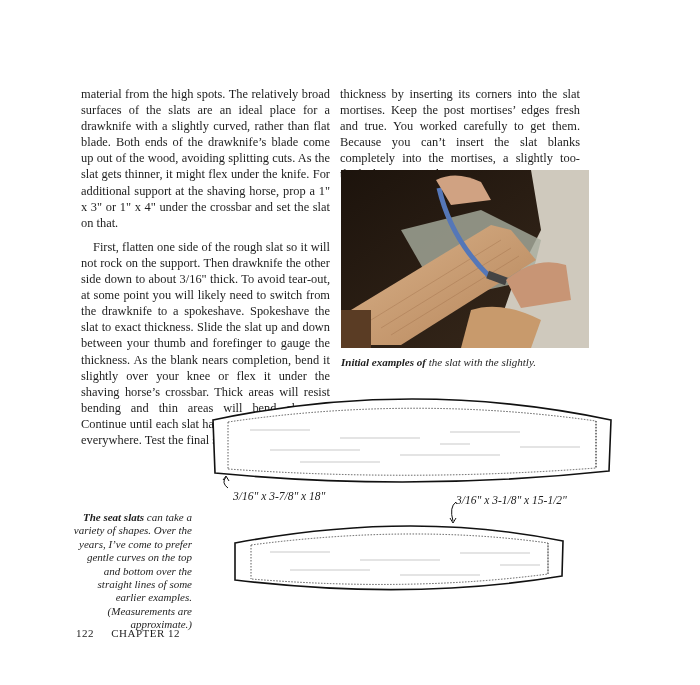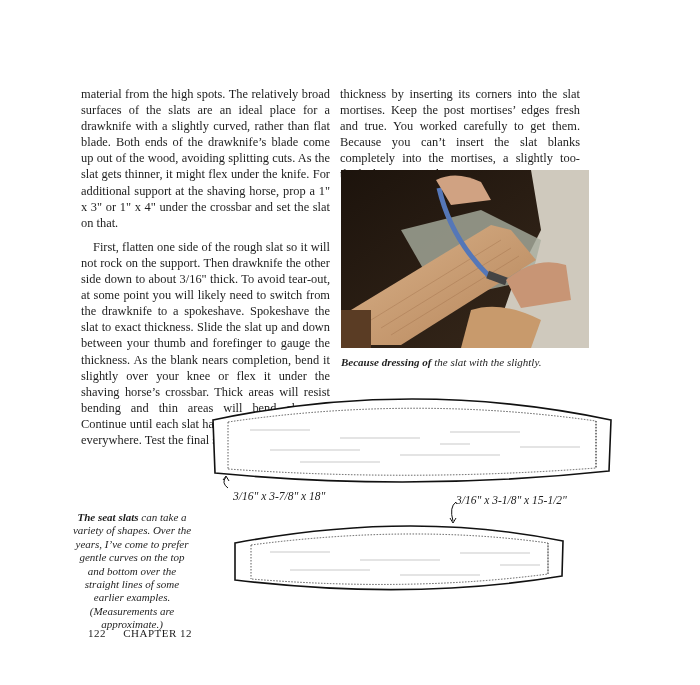--- a/index.html
+++ b/index.html
@@ -5,26 +5,26 @@
   html, body { margin: 0; padding: 0; background: #ffffff; }
   body { width: 700px; height: 685px; position: relative; overflow: hidden; font-family: "Liberation Serif", "DejaVu Serif", serif; color: #1d1d1d; }
   .col { position: absolute; font-size: 12.4px; line-height: 16.1px; text-align: justify; }
   .col p { margin: 8px; }
   .col p.indent { text-indent: 12px; }
   #col-left { left: 73px; top: 78px; width: 265px; }
   #col-right { left: 332px; top: 78px; width: 256px; }
   #photo { position: absolute; left: 341px; top: 170px; width: 248px; height: 178px; overflow: hidden; background: #2a1d14; }
   #photo-caption { position: absolute; left: 341px; top: 356px; font-size: 11px; font-style: italic; white-space: nowrap; }
   #photo-caption b { font-weight: bold; }
-  #side-caption { position: absolute; left: 72px; top: 511px; width: 120px; font-size: 11px; line-height: 13.4px; font-style: italic; text-align: center; }
+  #side-caption { position: absolute; left: 72px; top: 511px; width: 120px; font-size: 11px; line-height: 13.4px; font-style: italic; text-align: right; }
   #side-caption b { font-weight: bold; }
   .dim { position: absolute; font-size: 11.5px; font-style: italic; white-space: nowrap; }
   #dim1 { left: 233px; top: 490px; }
   #dim2 { left: 456px; top: 494px; }
-  #footer { position: absolute; left: 88px; top: 627px; font-size: 11px; letter-spacing: 0.5px; }
+  #footer { position: absolute; left: 76px; top: 627px; font-size: 11px; letter-spacing: 0.5px; }
   #footer .pn { margin-right: 14px; }
   svg.diagram { position: absolute; left: 0; top: 0; }
 </style>
 </head>
 <body>
 
 <div id="col-left" class="col">
   <p>material from the high spots. The relatively broad surfaces of the slats are an ideal place for a drawknife with a slightly curved, rather than flat blade. Both ends of the drawknife’s blade come up out of the wood, avoiding splitting cuts. As the slat gets thinner, it might flex under the knife. For additional support at the shaving horse, prop a 1" x 3" or 1" x 4" under the crossbar and set the slat on that.</p>
   <p class="indent">First, flatten one side of the rough slat so it will not rock on the support. Then drawknife the other side down to about 3/16" thick. To avoid tear-out, at some point you will likely need to switch from the drawknife to a spokeshave. Spokeshave the slat to exact thickness. Slide the slat up and down between your thumb and forefinger to gauge the thickness. As the blank nears completion, bend it slightly over your knee or flex it under the shaving horse’s crossbar. Thick areas will resist bending and thin areas will bend abruptly. Continue until each slat has a consistent thickness everywhere. Test the final slat</p>
 </div>
@@ -56,21 +56,21 @@
     </g>
     <path d="M130 140 Q160 130 200 150 L190 178 L120 178 Z" fill="#c89a6c"></path>
     <path d="M98 18 Q110 70 150 108" stroke="#5577b8" stroke-width="5" fill="none"></path>
     <rect x="146" y="104" width="20" height="8" fill="#444" transform="rotate(20 156 108)"></rect>
     <path d="M95 10 Q115 0 140 12 L150 30 L110 35 Z" fill="#d0a282"></path>
     <path d="M165 110 Q195 85 225 95 L230 130 L180 138 Z" fill="#c89575"></path>
     <rect x="0" y="140" width="30" height="38" fill="#5a3c24"></rect>
   </svg>
 </div>
 
-<div id="photo-caption"><b>Because dressing of</b><span> the slat with the slightly.</span></div>
+<div id="photo-caption"><b>Initial examples of</b><span> the slat with the slightly.</span></div>
 
 <svg class="diagram" width="700" height="685" viewBox="0 0 700 685">
 
   <g>
     <path d="M213 420 Q412 378 611 420 L609 471 Q412 492 215 473 Z" fill="#fff" stroke="#111" stroke-width="1.6"></path>
     <path d="M228 422 Q412 395 596 421 L596 468 Q412 482 228 469" fill="none" stroke="#333" stroke-width="0.8" stroke-dasharray="1.5,1.5"></path>
     <line x1="228" y1="422" x2="228" y2="469" stroke="#333" stroke-width="0.8" stroke-dasharray="1.5,1.5"></line>
     <line x1="596" y1="421" x2="596" y2="468" stroke="#333" stroke-width="0.8" stroke-dasharray="1.5,1.5"></line>
     <g stroke="#bbb" stroke-width="0.8">
       <line x1="250" y1="430" x2="310" y2="430"></line>

